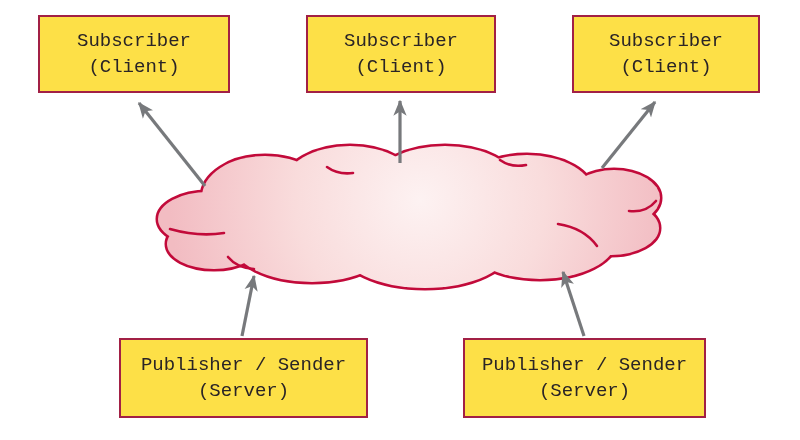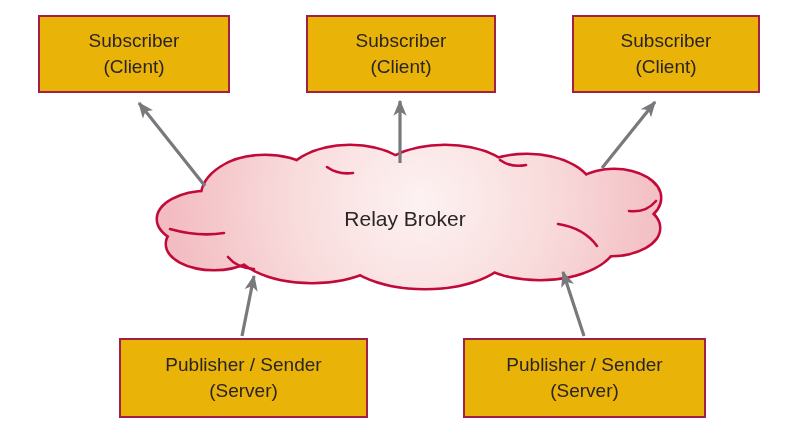--- a/index.html
+++ b/index.html
@@ -6,27 +6,28 @@
   .stage{
     position:relative;
     width:800px;height:440px;
     background:#ffffff;
     font-family:"Liberation Sans","DejaVu Sans",sans-serif;
     overflow:hidden;
   }
   .stage svg{position:absolute;left:0;top:0;width:800px;height:440px;}
   .node{
     position:absolute;
-    background:#eab308;
+    background:#fde047;
     border:2px solid #a22045;
     box-sizing:border-box;
     display:flex;flex-direction:column;justify-content:center;align-items:center;
     color:#2a2426;
     font-size:19px;line-height:26px;
     text-align:center;
+    font-family:Liberation Mono, monospace;
   }
   .cloud-label{
     position:absolute;
     left:305px;top:205px;width:200px;
     text-align:center;
     color:#2a2426;font-size:21px;line-height:28px;
   }
   .sub1{left:38px;top:15px;width:192px;height:78px;}
   .sub2{left:306px;top:15px;width:190px;height:78px;}
   .sub3{left:572px;top:15px;width:188px;height:78px;}
@@ -104,21 +105,20 @@
   </div>
   <div class="node sub2">
     <span>Subscriber</span>
     <span>(Client)</span>
   </div>
   <div class="node sub3">
     <span>Subscriber</span>
     <span>(Client)</span>
   </div>
 
-  <div class="cloud-label">Relay Broker</div>
 
   <div class="node pub1">
     <span>Publisher / Sender</span>
     <span>(Server)</span>
   </div>
   <div class="node pub2">
     <span>Publisher / Sender</span>
     <span>(Server)</span>
   </div>
 

